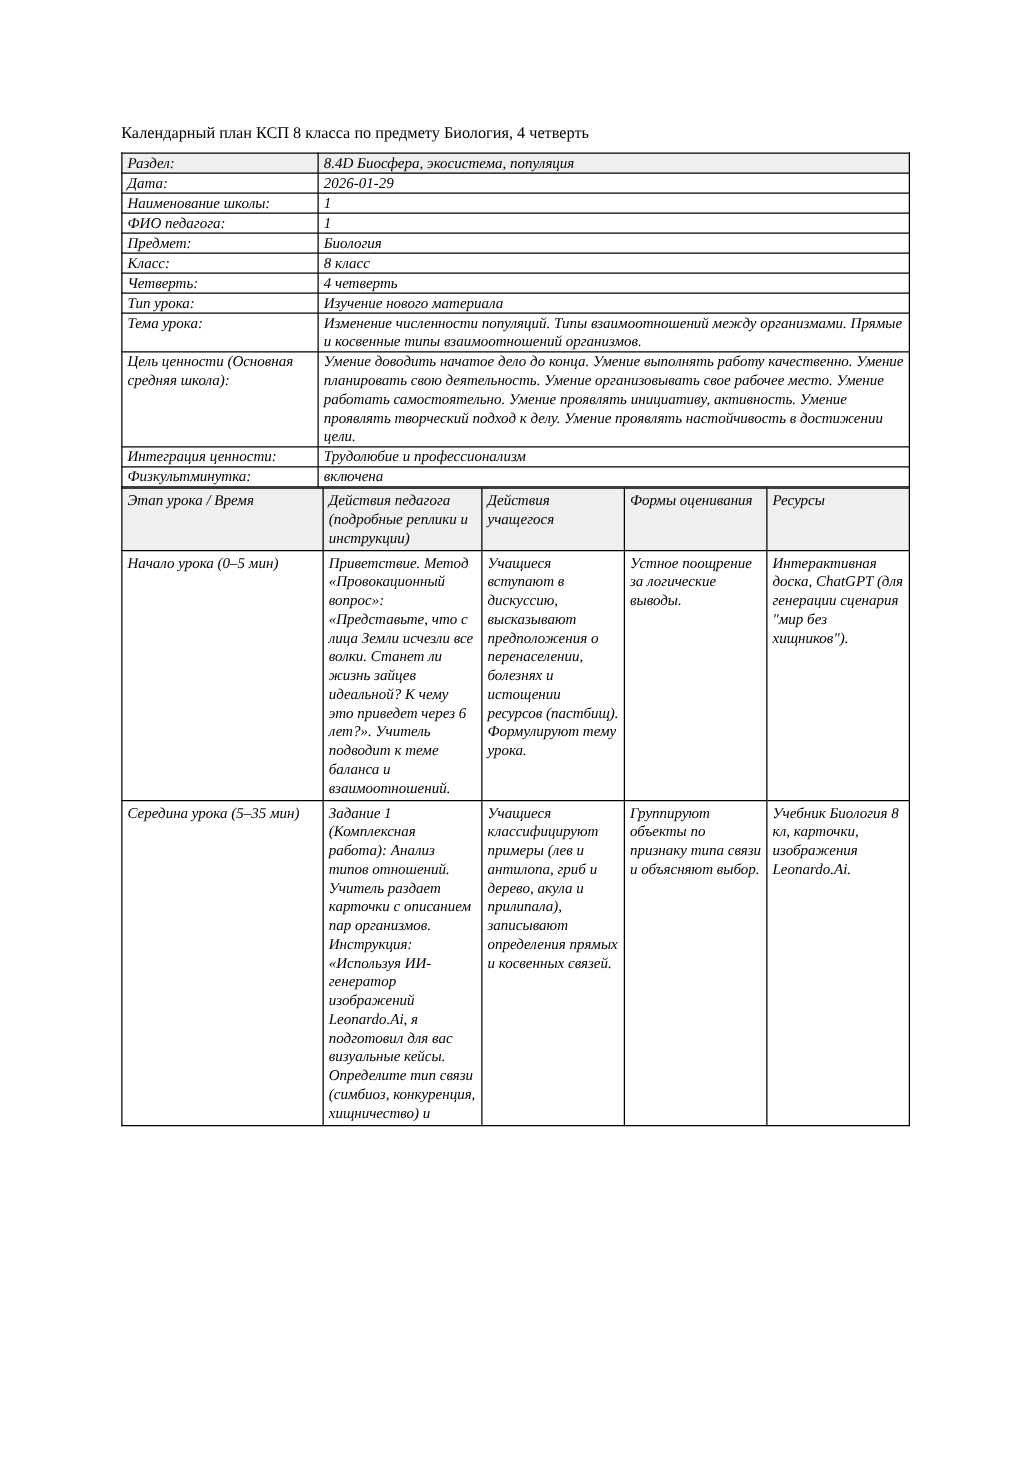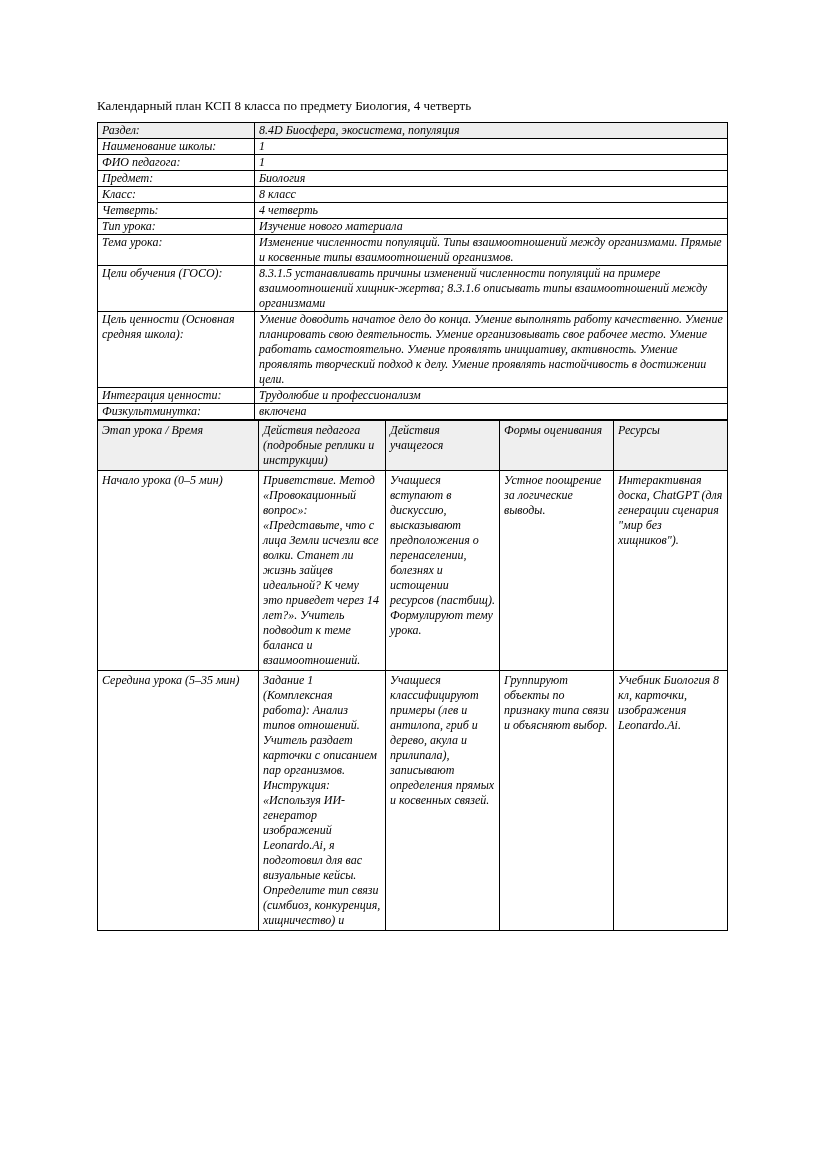--- a/index.html
+++ b/index.html
@@ -61,20 +61,24 @@
     <colgroup>
       <col class="info-col-label">
       <col class="info-col-value">
     </colgroup>
     <tbody>
       <tr class="shaded">
         <td>Раздел:</td>
         <td>8.4D Биосфера, экосистема, популяция</td>
       </tr>
       <tr>
+        <td>Дата:</td>
+        <td>2026-01-29</td>
+      </tr>
+      <tr>
         <td>Наименование школы:</td>
         <td>1</td>
       </tr>
       <tr>
         <td>ФИО педагога:</td>
         <td>1</td>
       </tr>
       <tr>
         <td>Предмет:</td>
         <td>Биология</td>
@@ -87,24 +91,20 @@
         <td>Четверть:</td>
         <td>4 четверть</td>
       </tr>
       <tr>
         <td>Тип урока:</td>
         <td>Изучение нового материала</td>
       </tr>
       <tr>
         <td>Тема урока:</td>
         <td>Изменение численности популяций. Типы взаимоотношений между организмами. Прямые и косвенные типы взаимоотношений организмов.</td>
-      </tr>
-      <tr>
-        <td>Цели обучения (ГОСО):</td>
-        <td>8.3.1.5 устанавливать причины изменений численности популяций на примере взаимоотношений хищник-жертва; 8.3.1.6 описывать типы взаимоотношений между организмами</td>
       </tr>
       <tr>
         <td>Цель ценности (Основная средняя школа):</td>
         <td>Умение доводить начатое дело до конца. Умение выполнять работу качественно. Умение планировать свою деятельность. Умение организовывать свое рабочее место. Умение работать самостоятельно. Умение проявлять инициативу, активность. Умение проявлять творческий подход к делу. Умение проявлять настойчивость в достижении цели.</td>
       </tr>
       <tr>
         <td>Интеграция ценности:</td>
         <td>Трудолюбие и профессионализм</td>
       </tr>
       <tr>
@@ -128,21 +128,21 @@
         <th>Этап урока / Время</th>
         <th>Действия педагога (подробные реплики и инструкции)</th>
         <th>Действия учащегося</th>
         <th>Формы оценивания</th>
         <th>Ресурсы</th>
       </tr>
     </thead>
     <tbody>
       <tr>
         <td>Начало урока (0–5 мин)</td>
-        <td>Приветствие. Метод «Провокационный вопрос»: «Представьте, что с лица Земли исчезли все волки. Станет ли жизнь зайцев идеальной? К чему это приведет через 14 лет?». Учитель подводит к теме баланса и взаимоотношений.</td>
+        <td>Приветствие. Метод «Провокационный вопрос»: «Представьте, что с лица Земли исчезли все волки. Станет ли жизнь зайцев идеальной? К чему это приведет через 6 лет?». Учитель подводит к теме баланса и взаимоотношений.</td>
         <td>Учащиеся вступают в дискуссию, высказывают предположения о перенаселении, болезнях и истощении ресурсов (пастбищ). Формулируют тему урока.</td>
         <td>Устное поощрение за логические выводы.</td>
         <td>Интерактивная доска, ChatGPT (для генерации сценария "мир без хищников").</td>
       </tr>
       <tr>
         <td>Середина урока (5–35 мин)</td>
         <td>Задание 1 (Комплексная работа): Анализ типов отношений. Учитель раздает карточки с описанием пар организмов. Инструкция: «Используя ИИ-генератор изображений Leonardo.Ai, я подготовил для вас визуальные кейсы. Определите тип связи (симбиоз, конкуренция, хищничество) и</td>
         <td>Учащиеся классифицируют примеры (лев и антилопа, гриб и дерево, акула и прилипала), записывают определения прямых и косвенных связей.</td>
         <td>Группируют объекты по признаку типа связи и объясняют выбор.</td>
         <td>Учебник Биология 8 кл, карточки, изображения Leonardo.Ai.</td>

